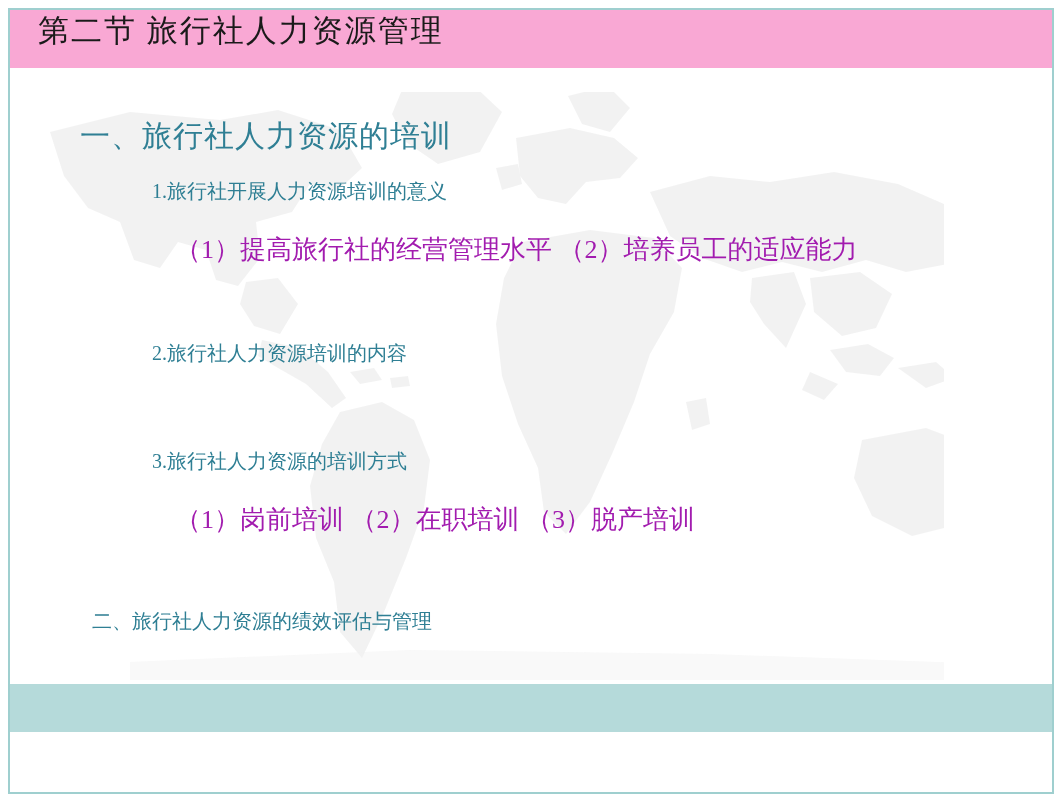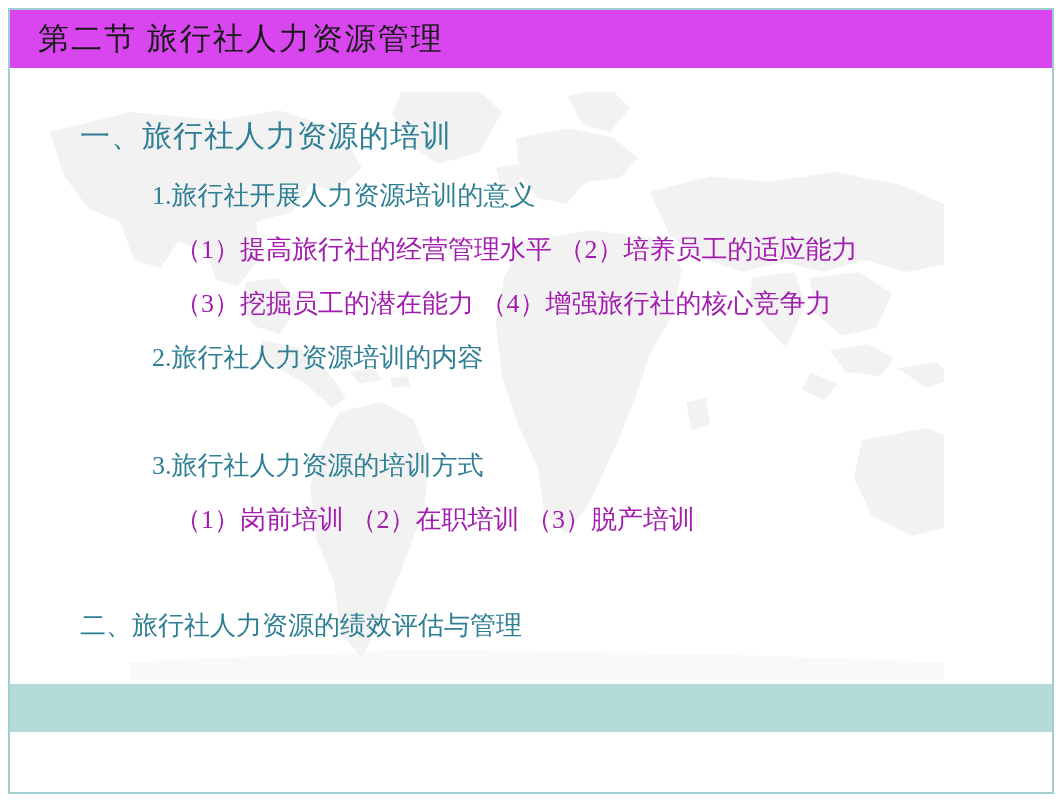--- a/index.html
+++ b/index.html
@@ -31,24 +31,23 @@
     box-sizing: border-box;
     background: #ffffff;
   }
   
   .title-bar {
     position: absolute;
     left: 10px;
     top: 10px;
     width: 1042px;
     height: 58px;
-    background: #d946ef;
+    background: #f9a8d4;
     box-sizing: border-box;
     display: flex;
-    align-items: center;
   }
   .title-text {
     padding-left: 28px;
     font-size: 31px;
     color: #1a1a1a;
     letter-spacing: 2px;
     font-family: "Liberation Serif", "DejaVu Serif", serif;
   }
   
   .content {
@@ -81,21 +80,21 @@
     white-space: nowrap;
     color: #2e7d96;
     font-family: "Liberation Serif", "DejaVu Serif", serif;
   }
   .lvl1 {
     font-size: 30px;
     color: #2f7f94;
     letter-spacing: 1px;
   }
   .lvl2 {
-    font-size: 26px;
+    font-size: 20px;
     color: #2f7f94;
   }
   .lvl3 {
     font-size: 26px;
     color: #a21caf;
   }
   
   .bottom-bar {
     position: absolute;
     left: 10px;
@@ -165,25 +164,24 @@
         <path d="M992,470 L1012,462 L1016,486 L998,494 Z"></path>
 
         <path d="M120,590 L400,578 L700,582 L980,592 L980,620 L120,620 Z" opacity="0.5"></path>
       </g>
     </svg>
 
     <div class="text-layer">
       <div class="line lvl1" style="left:70px; top:24px;">一、旅行社人力资源的培训</div>
       <div class="line lvl2" style="left:142px; top:86px;">1.旅行社开展人力资源培训的意义</div>
       <div class="line lvl3" style="left:165px; top:140px;">（1）提高旅行社的经营管理水平   （2）培养员工的适应能力</div>
-      <div class="line lvl3" style="left:165px; top:194px;">（3）挖掘员工的潜在能力      （4）增强旅行社的核心竞争力</div>
       <div class="line lvl2" style="left:142px; top:248px;">2.旅行社人力资源培训的内容</div>
       <div class="line lvl2" style="left:142px; top:356px;">3.旅行社人力资源的培训方式</div>
       <div class="line lvl3" style="left:165px; top:410px;">（1）岗前培训  （2）在职培训 （3）脱产培训</div>
-      <div class="line lvl2" style="left:70px;  top:516px;">二、旅行社人力资源的绩效评估与管理</div>
+      <div class="line lvl2" style="left:82px;  top:516px;">二、旅行社人力资源的绩效评估与管理</div>
     </div>
 
   </div>
 
   <div class="bottom-bar"></div>
   <div class="bottom-strip"></div>
 
 </div>
 
 </body></html>

